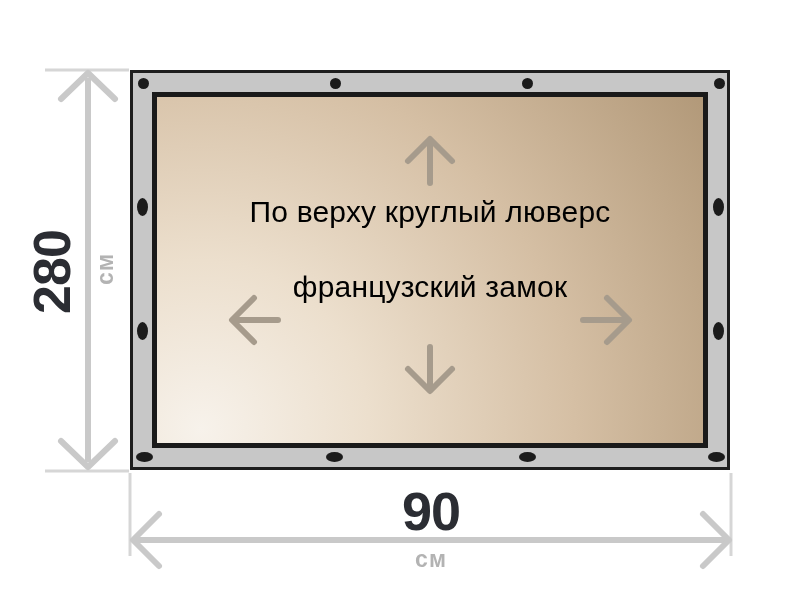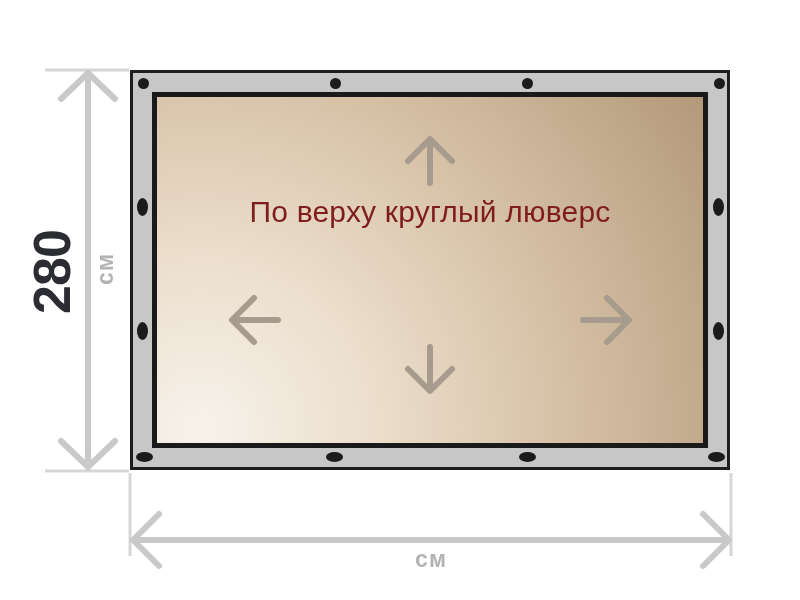--- a/index.html
+++ b/index.html
@@ -22,21 +22,21 @@
   .g-round{width:11px;height:11px;}
   .g-voval{width:11px;height:18px;}
   .g-hoval{width:17px;height:10px;}
 
   
   .overlay{position:absolute;left:0;top:0;width:800px;height:600px;pointer-events:none;}
 
   
   .panel-note{
     position:absolute;left:155px;width:550px;text-align:center;
-    color:#7f1d1d;font-size:30px;font-weight:400;letter-spacing:0.2px;
+    color:#000000;font-size:30px;font-weight:400;letter-spacing:0.2px;
   }
   .note-top{top:195px;}
   .note-sides{top:271px;line-height:31.5px;}
 
   
   .dim-value{color:#2b2d33;font-weight:700;}
   .dim-unit{color:#b3b3b3;font-weight:700;}
   .h-value{
     position:absolute;left:0px;top:246px;width:104px;height:52px;
     display:flex;align-items:center;justify-content:center;
@@ -98,19 +98,21 @@
     <g stroke="#a69b8c" stroke-width="6" fill="none" stroke-linecap="round" stroke-linejoin="round">
       <path d="M430,183 L430,141 M408,161 L430,139 L452,161"></path>
       <path d="M430,347 L430,389 M408,369 L430,391 L452,369"></path>
       <path d="M278,320 L234,320 M254,298 L232,320 L254,342"></path>
       <path d="M583,320 L627,320 M607,298 L629,320 L607,342"></path>
     </g>
   </svg>
 
   <div class="panel-note note-top">По верху круглый люверс</div>
   <div class="panel-note note-sides">
+    <div>французский замок</div>
   </div>
 
   <div class="dim-value h-value">280</div>
   <div class="dim-unit h-unit">см</div>
+  <div class="dim-value w-value">90</div>
   <div class="dim-unit w-unit">см</div>
 
 </div>
 
 </body></html>

